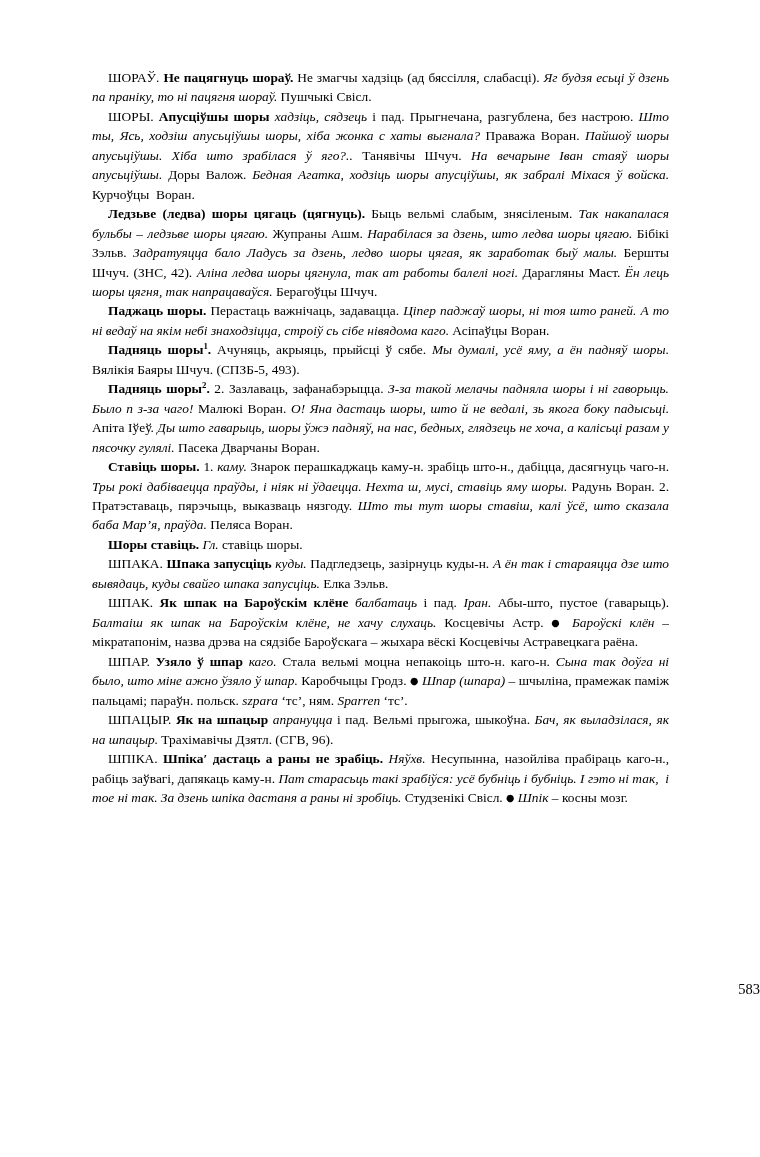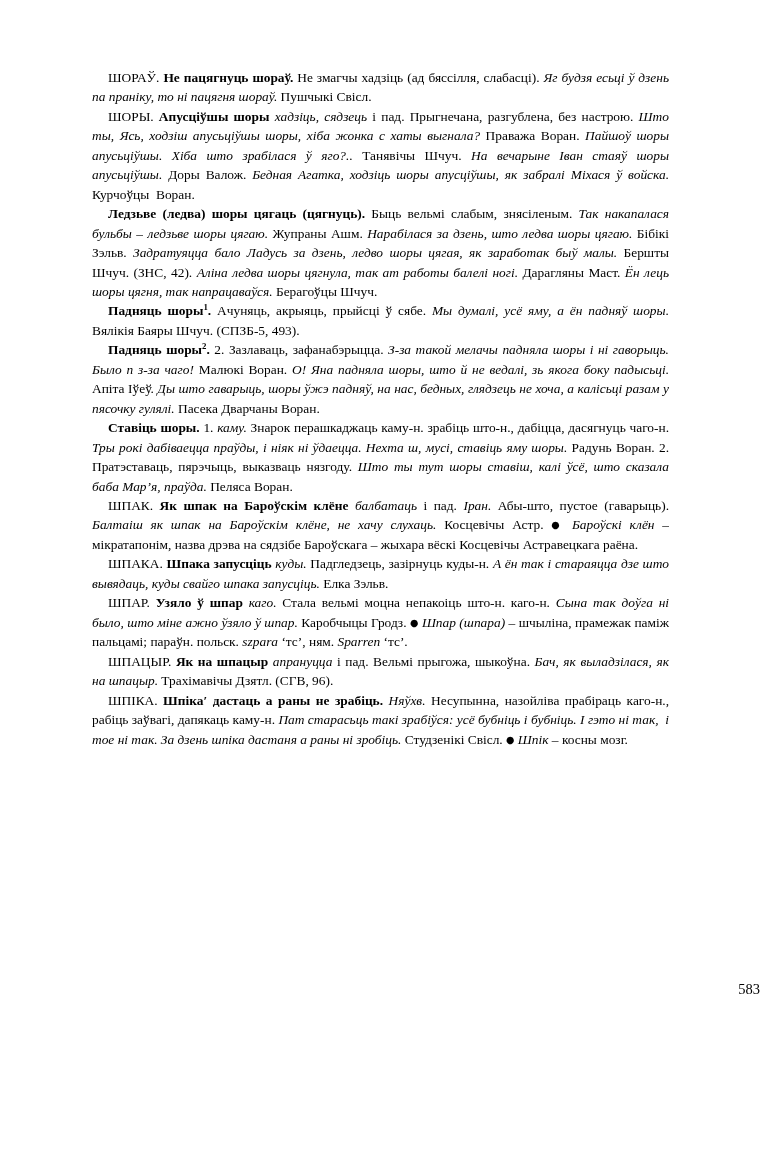--- a/index.html
+++ b/index.html
@@ -102,72 +102,82 @@
       <i>Нарабілася за дзень, што ледва шоры цягаю.</i>
       Бібікі Зэльв.
       <i>Задратуяцца бало Ладусь за дзень, ледво шоры цягая, як заработак быў малы.</i>
       Бершты Шчуч. (ЗНС, 42).
       <i>Аліна ледва шоры цягнула, так ат работы балелі ногі.</i>
       Дарагляны Маст.
       <i>Ён лець шоры цягня, так напрацаваўся.</i>
       Берагоўцы Шчуч.
     </p>
 
+    <p class="entry">
+      <b>Паджаць шоры.</b>
+      Перастаць важнічаць, задавацца.
+      <i>Ціпер паджаў шоры, ні тоя што раней. А то ні ведаў на якім небі знаходзіцца, строіў сь сібе нівядома каго.</i>
+      Асіпаўцы Воран.
+    </p>
 
     <p class="entry">
       <b>Падняць шоры<sup>1</sup>.</b>
       Ачуняць, акрыяць, прыйсці ў сябе.
       <i>Мы думалі, усё яму, а ён падняў шоры.</i>
       Вялікія Баяры Шчуч. (СПЗБ-5, 493).
     </p>
 
     <p class="entry">
       <b>Падняць шоры<sup>2</sup>.</b>
       2. Зазлаваць, зафанабэрыцца.
       <i>З-за такой мелачы падняла шоры і ні гаворыць. Было п з-за чаго!</i>
       Малюкі Воран.
-      <i>О! Яна падняла шоры, што й не ведалі, зь якога боку падысьці.</i>
+      <i>О! Яна дастаць шоры, што й не ведалі, зь якога боку падысьці.</i>
       Апіта Іўеў.
       <i>Ды што гаварыць, шоры ўжэ падняў, на нас, бедных, глядзець не хоча, а калісьці разам у пясочку гулялі.</i>
       Пасека Дварчаны Воран.
     </p>
 
     <p class="entry">
       <b>Ставіць шоры.</b>
       1. <i>каму.</i> Знарок перашкаджаць каму-н. зрабіць што-н., дабіцца, дасягнуць чаго-н.
       <i>Тры рокі дабіваецца праўды, і ніяк ні ўдаецца. Нехта ш, мусі, ставіць яму шоры.</i>
       Радунь Воран. 2. Пратэставаць, пярэчыць, выказваць нязгоду.
       <i>Што ты тут шоры ставіш, калі ўсё, што сказала баба Мар’я, праўда.</i>
       Пеляса Воран.
     </p>
 
 
 
 
+    <p class="entry">
+      <b>Шоры ставіць.</b>
+      <i>Гл.</i> ставіць шоры.
+    </p>
+
+    <p class="entry">
+      <span class="hw">ШПАКА.</span>
+      <b>Шпака запусціць</b>
+      <i>куды.</i> Падгледзець, зазірнуць куды-н.
+      <i>А ён так і стараяцца дзе што вывядаць, куды свайго шпака запусціць.</i>
+      Елка Зэльв.
+    </p>
 
     <p class="entry">
       <span class="hw">ШПАК.</span>
       <b>Як шпак на Бароўскім клёне</b>
       <i>балбатаць</i> і пад.
       <i>Іран.</i> Абы-што, пустое (гаварыць).
       <i>Балтаіш як шпак на Бароўскім клёне, не хачу слухаць.</i>
       Косцевічы Астр.
       <span class="bullet">●</span>
       <i>Бароўскі клён</i> – мікратапонім, назва дрэва на сядзібе Бароўскага – жыхара вёскі Косцевічы Астравецкага раёна.
     </p>
 
     <p class="entry">
-      <span class="hw">ШПАКА.</span>
-      <b>Шпака запусціць</b>
-      <i>куды.</i> Падгледзець, зазірнуць куды-н.
-      <i>А ён так і стараяцца дзе што вывядаць, куды свайго шпака запусціць.</i>
-      Елка Зэльв.
-    </p>
-
-    <p class="entry">
       <span class="hw">ШПАР.</span>
       <b>Узяло ў шпар</b>
       <i>каго.</i> Стала вельмі моцна непакоіць што-н. каго-н.
       <i>Сына так доўга ні было, што міне ажно ўзяло ў шпар.</i>
       Каробчыцы Гродз.
       <span class="bullet">●</span>
       <i>Шпар (шпара)</i> – шчыліна, прамежак паміж пальцамі; параўн. польск. <i>szpara</i> ‘тс’, ням. <i>Sparren</i> ‘тс’.
     </p>
 
     <p class="entry">

